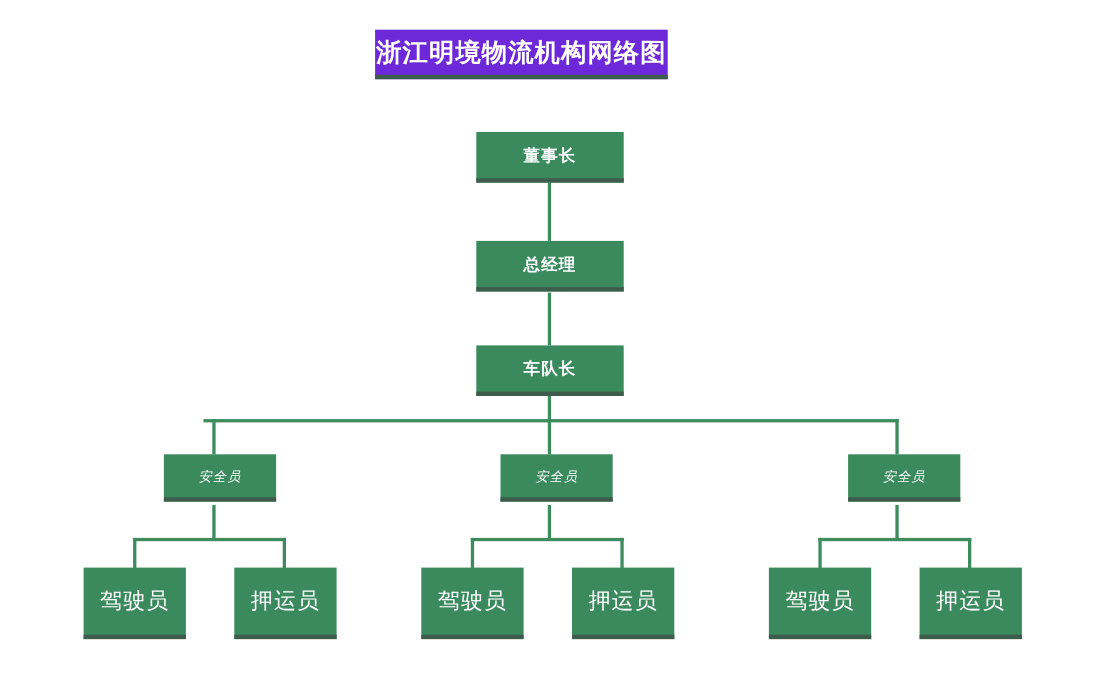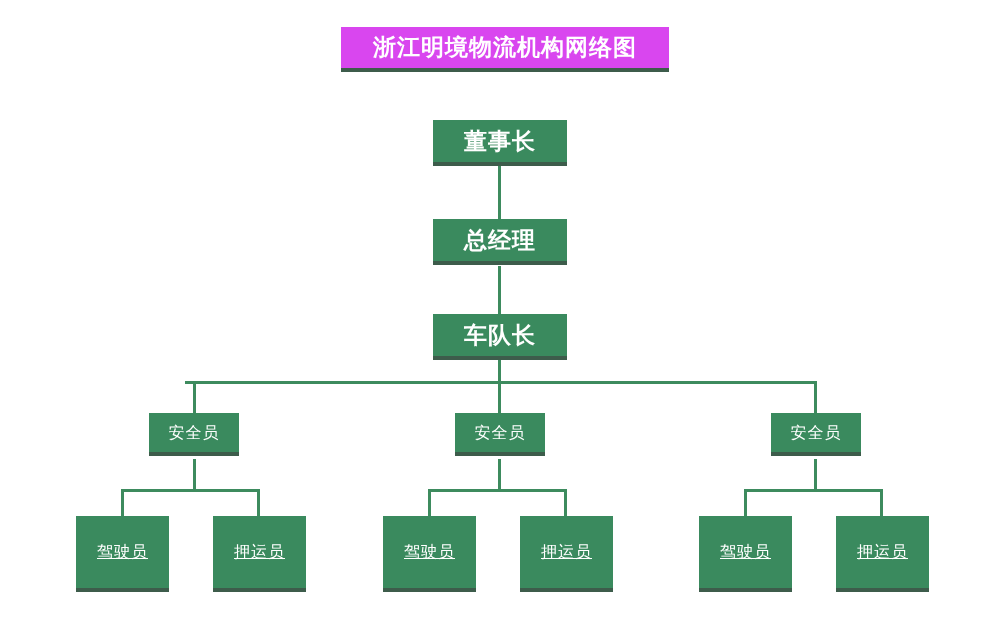--- a/index.html
+++ b/index.html
@@ -32,52 +32,52 @@
     letter-spacing: 1px;
     line-height: 1;
     z-index: 3;
   }
 
   
   .title-banner {
     position: absolute;
     left: 341px;
     top: 27px;
-    width: 328px;
+    width: 266px;
     height: 45px;
     box-sizing: border-box;
-    background: #d946ef;
+    background: #6d28d9;
     border-bottom: 4px solid #3d5c4b;
     color: #ffffff;
     font-size: 23px;
     font-weight: bold;
     letter-spacing: 1px;
     display: flex;
     align-items: center;
     justify-content: center;
     z-index: 3;
   }
 
   
   .lvl-exec {
     width: 134px;
     height: 46px;
-    font-size: 23px;
+    font-size: 15px;
     font-weight: bold;
   }
   .lvl-safety {
-    width: 90px;
+    width: 102px;
     height: 43px;
-    font-size: 16px;
+    font-size: 12px;
+    font-style: italic;
   }
   .lvl-staff {
     width: 93px;
-    height: 76px;
-    font-size: 16px;
-    text-decoration: underline;
+    height: 65px;
+    font-size: 20px;
   }
 
   
   .conn {
     position: absolute;
     background: #3d8b5e;
     z-index: 1;
   }
   .v { width: 3px; }
   .h { height: 3px; }

